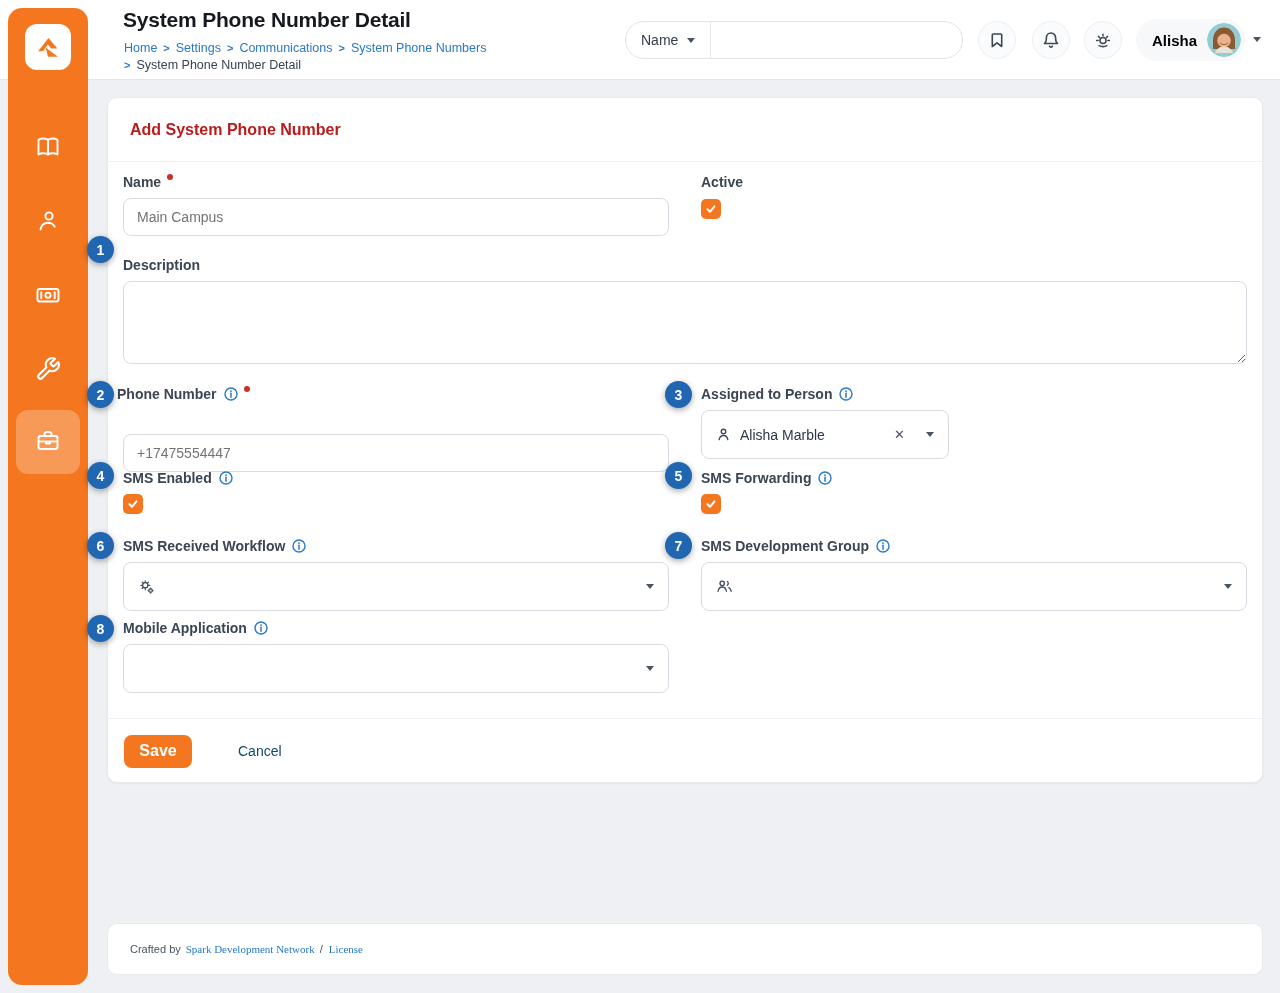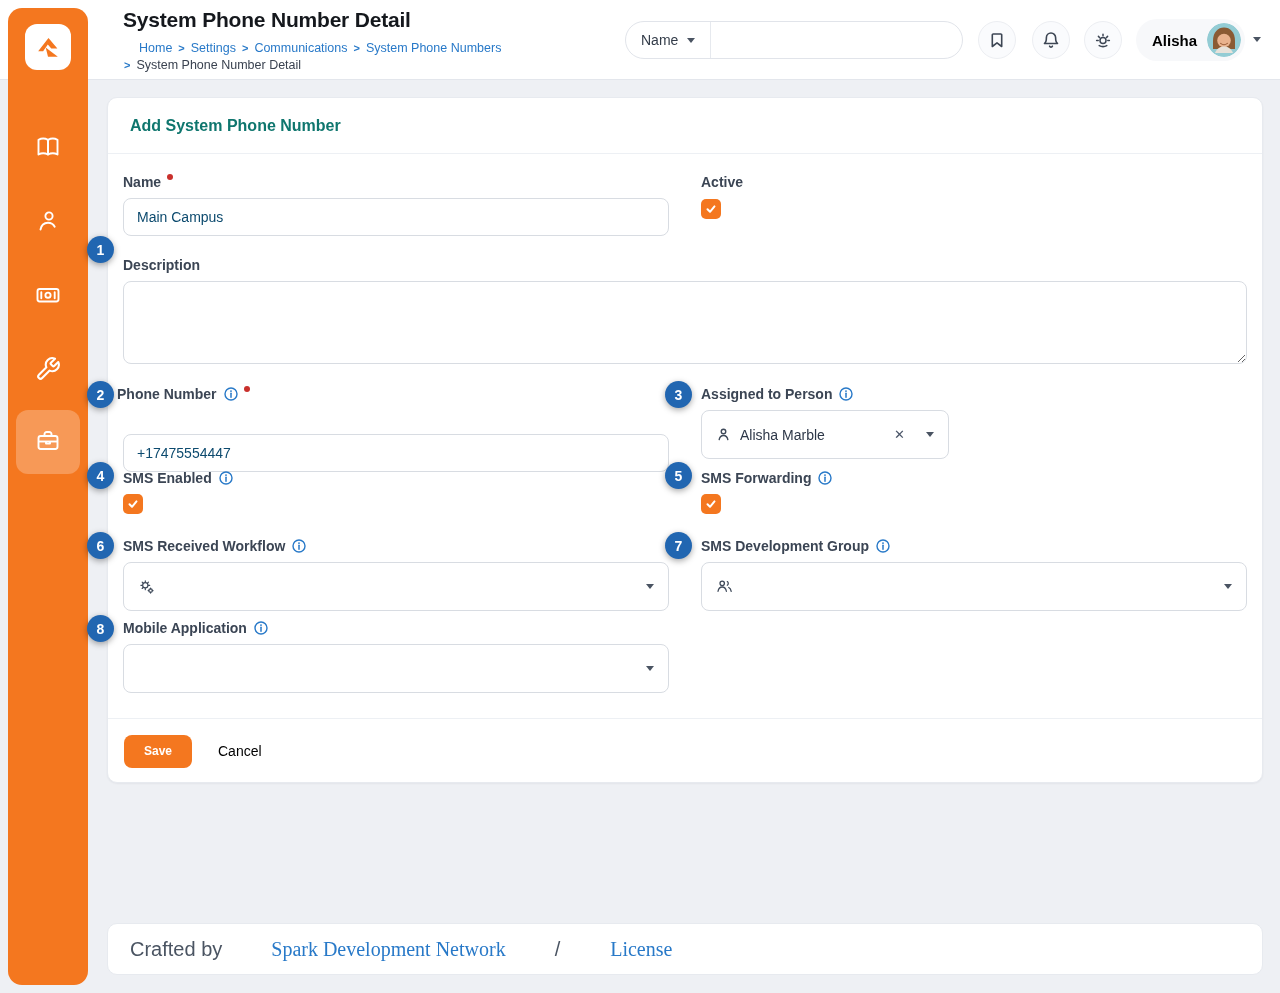--- a/index.html
+++ b/index.html
@@ -7,21 +7,21 @@
   body {
     width:1280px; height:993px; position:relative; overflow:hidden;
     background:#eef0f4; font-family:"Liberation Sans", sans-serif;
   }
 
   
   .header { position:absolute; left:0; top:0; width:1280px; height:80px;
             background:#fff; border-bottom:1px solid #e3e6ec; z-index:5; }
   .page-title { position:absolute; left:123px; top:8px; font-size:21px;
                 font-weight:800; color:#15181d; letter-spacing:-.2px; }
-  .crumbs { position:absolute; left:124px; top:41px; font-size:12.5px; white-space:nowrap;margin-left:15px; }
+  .crumbs { position:absolute; left:124px; top:41px; font-size:12.5px; white-space:nowrap; }
   .crumbs2 { position:absolute; left:124px; top:58px; font-size:12.5px; color:#3a4250; }
   .crumb-link { color:#2879c8; text-decoration:none; cursor:pointer; }
   .crumb-sep { color:#2879c8; margin:0 6px; font-weight:700; font-size:11px; }
 
   .search { position:absolute; left:625px; top:21px; width:338px; height:38px;
             background:#fff; border:1px solid #e1e4ea; border-radius:19px;
             display:flex; align-items:center; z-index:6; }
   .search-filter { display:flex; align-items:center; gap:9px; padding:0 15px;
                    height:100%; border-right:1px solid #e6e9ee; color:#333c49;
                    font-size:14px; cursor:pointer; }
@@ -50,69 +50,69 @@
           justify-content:center; cursor:pointer; }
   .nav-ic { position:absolute; left:27px; width:26px; height:26px; cursor:pointer; }
   .n1{top:126px;} .n2{top:200px;} .n3{top:274px;} .n4{top:348px;} .n5{top:420px;}
   .active-sq { position:absolute; left:8px; top:402px; width:64px; height:64px;
                border-radius:12px; background:rgba(255,255,255,.25); cursor:pointer; }
 
   
   .card { position:absolute; left:107px; top:97px; width:1156px; height:686px;
           background:#fff; border:1px solid #e7eaef; border-radius:10px;
           box-shadow:0 1px 2px rgba(16,24,40,.05); z-index:4; }
-  .card-h { position:absolute; left:0; top:0; right:0; height:56px;
+  .card-h { position:absolute; left:0; top:0; right:0; height:64px;
             border-bottom:1px solid #edf0f4; display:flex; align-items:center;
-            padding-left:22px; font-size:16px; font-weight:700; color:#0f766e; }
+            padding-left:22px; font-size:16px; font-weight:700; color:#b91c1c; }
 
   .lbl { position:absolute; font-size:14px; font-weight:700; color:#3b4554;
          display:flex; align-items:center; gap:7px; height:17px; }
   .req { width:6px; height:6px; border-radius:50%; background:#c9302c;
          display:inline-block; transform:translateY(-5px); margin-left:-1px; }
   .info { width:14px; height:14px; display:inline-flex; cursor:pointer; }
 
   .inp { position:absolute; width:546px; height:37px; border:1px solid #d8dce2;
          border-radius:8px; background:#fff; font:inherit; font-size:14px;
-         color:#0c4a6e; padding:18px 13px; outline:none; }
+         color:#737373; padding:18px 13px; outline:none; }
   .ta  { position:absolute; left:15px; top:183px; width:1124px; height:83px;
          border:1px solid #d8dce2; border-radius:8px; font:inherit; font-size:14px;
          color:#2d3748; padding:8px 12px; outline:none; }
   .cb { position:absolute; width:20px; height:20px; background:#f4771f; border-radius:5px;
         display:flex; align-items:center; justify-content:center; cursor:pointer; }
   .dd { position:absolute; width:546px; height:49px; border:1px solid #d8dce2;
         border-radius:8px; background:#fff; display:flex; align-items:center;
         gap:10px; padding:16px 14px; cursor:pointer; }
   .dd .caret { margin-left:auto; }
   .picker { width:248px; font-size:14px; color:#2d3748; gap:9px; }
   .picker .clear-x { margin-left:auto; color:#4a5568; font-size:13px; cursor:pointer; }
   .picker .caret { margin-left:12px; }
 
   .card-f { position:absolute; left:0; right:0; top:620px; height:65px;
             border-top:1px solid #edf0f4; display:flex; align-items:center;
             gap:26px; padding-left:16px; }
   .btn-save { width:68px; height:33px; background:#f4771f; color:#fff;
-              font-weight:700; font-size:12px; border:none; border-radius:8px;
+              font-weight:700; font-size:16px; border:none; border-radius:8px;
               cursor:pointer; font-family:inherit; }
-  .btn-cancel { background:none; border:none; color:#000000; font-size:14px;
-                cursor:pointer; font-family:inherit; padding:0; }
+  .btn-cancel { background:none; border:none; color:#0c4a6e; font-size:14px;
+                cursor:pointer; font-family:inherit; padding:0;margin-left:20px; }
 
   
   .callout { position:absolute; width:27px; height:27px; border-radius:50%;
              background:#2166b1; color:#fff; font-size:14px; font-weight:700;
              display:flex; align-items:center; justify-content:center;
              box-shadow:0 2px 6px rgba(0,0,0,.35); z-index:40; }
   .c1{left:87px;top:236px;} .c2{left:87px;top:381px;} .c3{left:665px;top:381px;}
   .c4{left:87px;top:462px;} .c5{left:665px;top:462px;} .c6{left:87px;top:532px;}
   .c7{left:665px;top:532px;} .c8{left:87px;top:615px;}
 
   
   .footer-card { position:absolute; left:107px; top:923px; width:1156px; height:52px;
                  background:#fff; border:1px solid #e7eaef; border-radius:10px;
                  display:flex; align-items:center; padding-left:22px;
-                 font-size:20px; color:#4a5462; z-index:4;gap:44px; }
+                 font-size:11px; color:#4a5462; z-index:4; }
   .footer-card a { color:#2879c8; text-decoration:none; cursor:pointer; margin:8px 5px;font-family:Liberation Serif, serif; }
   .footer-sep { margin-right:1px; }
 </style>
 </head>
 <body>
 
 <div class="header">
   <div class="page-title">System Phone Number Detail</div>
   <div class="crumbs">
     <a class="crumb-link">Home</a><span class="crumb-sep">&gt;</span><a class="crumb-link">Settings</a><span class="crumb-sep">&gt;</span><a class="crumb-link">Communications</a><span class="crumb-sep">&gt;</span><a class="crumb-link">System Phone Numbers</a>

